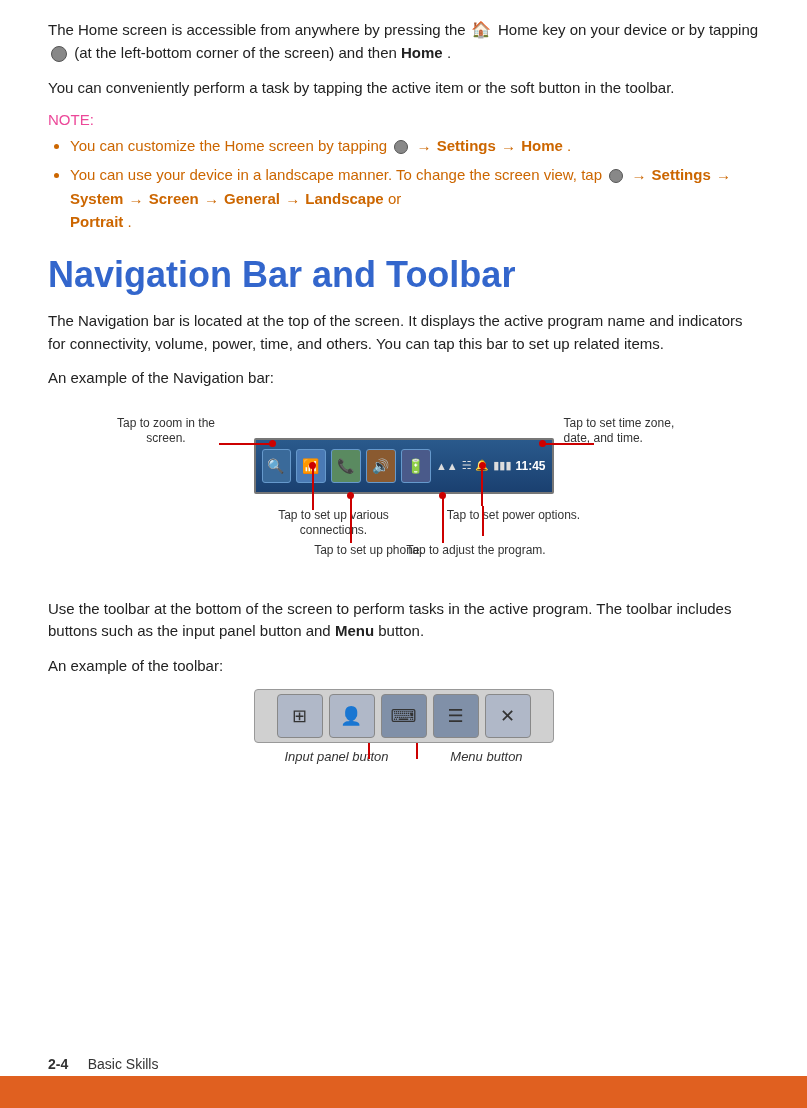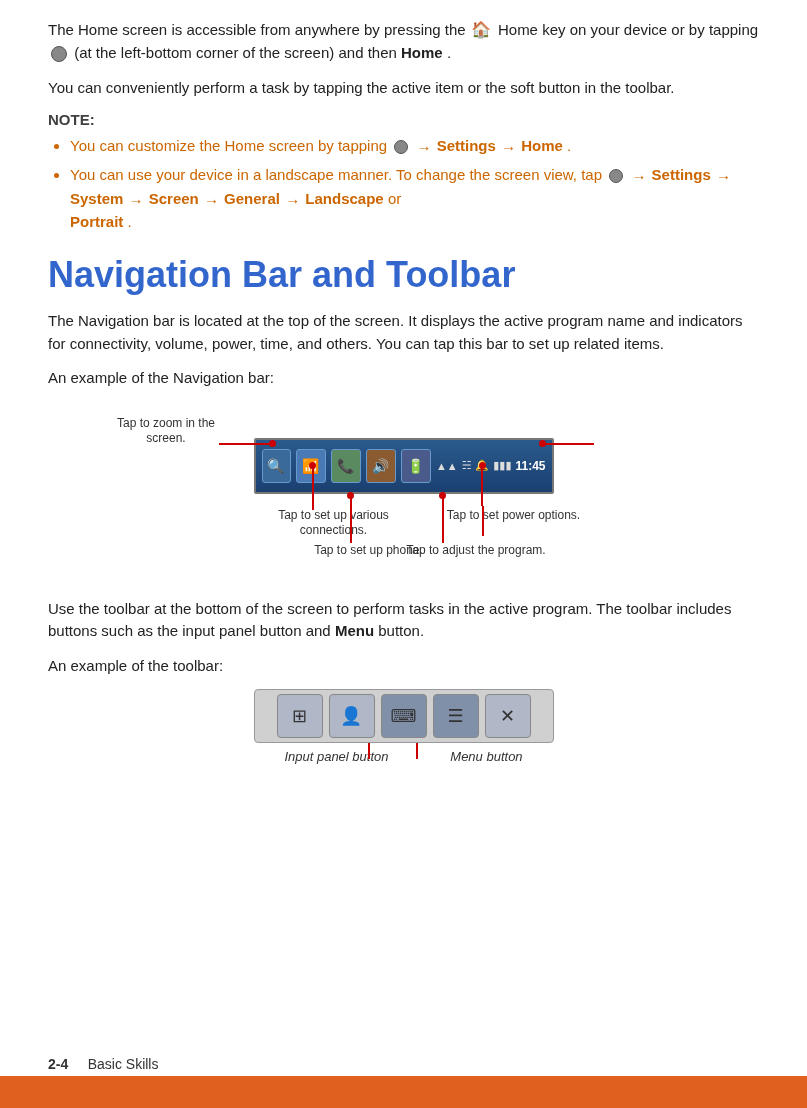--- a/index.html
+++ b/index.html
@@ -13,22 +13,22 @@
       position: relative;
     }
     .page {
       padding: 18px 48px 0 48px;
     }
     p {
       margin-bottom: 12px;
       line-height: 1.5;
     }
     .note-label {
-      color: #404040;
-      font-weight: bold;
+      color: #ec4899;
+      font-weight: normal;
       font-size: 15px;
       margin-bottom: 6px;
     }
     .note-list {
       list-style: disc;
       padding-left: 22px;
       margin-bottom: 14px;
     }
     .note-list li {
       color: #cc6600;
@@ -291,20 +291,24 @@
     <div class="red-dot" style="left:325px; top:94px;"></div>
 
     <div class="cl" style="left:330px; top:110px; width:140px; text-align:center;">
       <span>Tap to set power options.</span>
     </div>
 
     <div class="red-line" style="left:368px; top:108px; width:2px; height:30px;"></div>
     <div class="red-dot" style="left:365px; top:64px;"></div>
     <div class="red-line" style="left:367px; top:66px; width:2px; height:42px;"></div>
 
+    <div class="cl" style="right:0px; top:18px; width:130px; text-align:left;">
+      <span>Tap to set time zone,
+date, and time.</span>
+    </div>
 
     <div class="red-line" style="left:430px; top:45px; width:50px; height:2px;"></div>
     <div class="red-dot" style="left:425px; top:42px;"></div>
 
   </div>
 
   <p>
     <span>Use the toolbar at the bottom of the screen to perform tasks in the active program. The toolbar includes buttons such as the input panel button and</span>
     <strong>Menu</strong>
     <span>button.</span>

